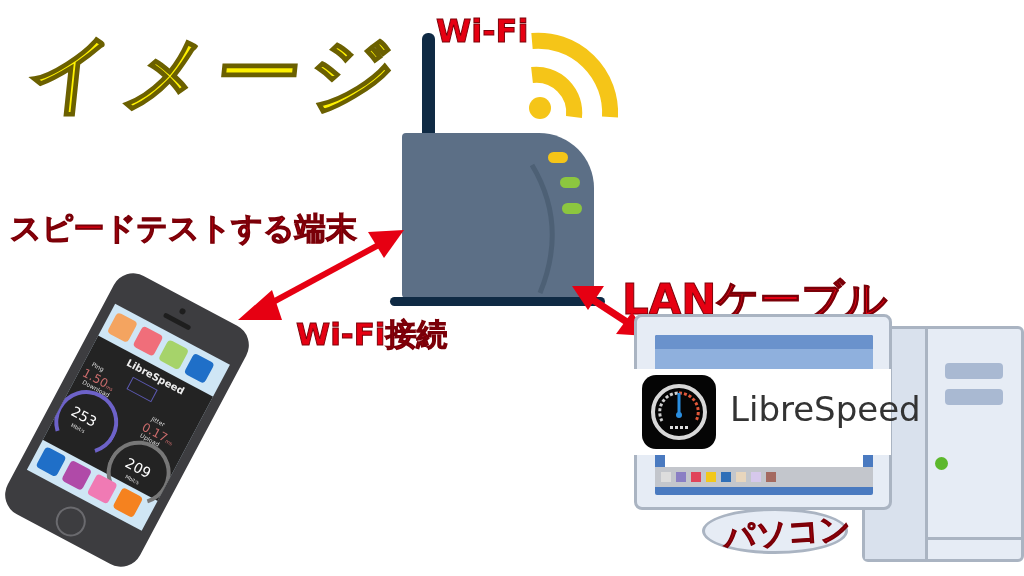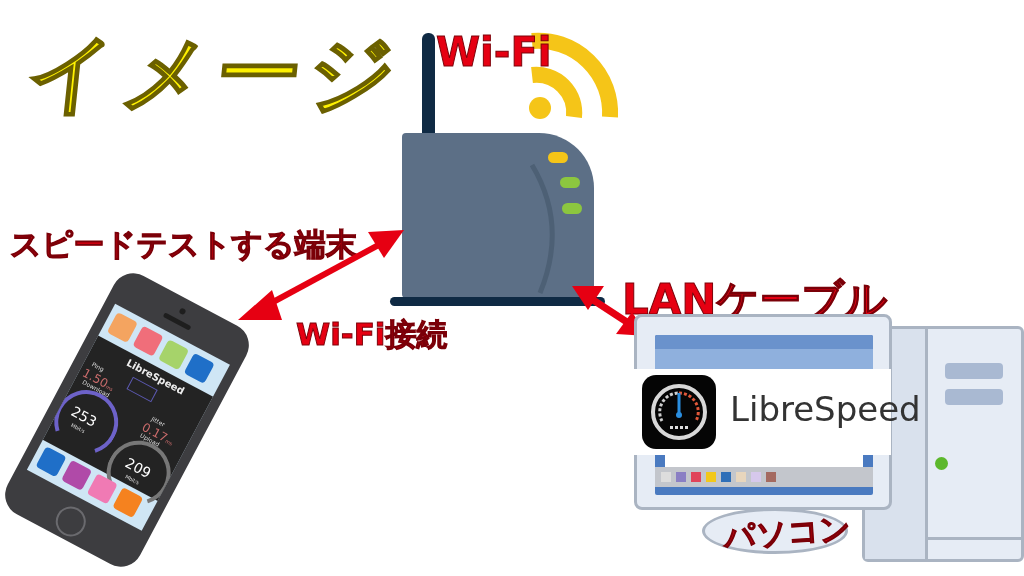--- a/index.html
+++ b/index.html
@@ -29,23 +29,23 @@
   <svg width="230" height="285" style="left:0; top:0;">
     <path d="M 142 140 Q 178 200 150 268" stroke="#4d6075" stroke-width="5" fill="none"></path>
   </svg>
   <div style="position:absolute; left:158px; top:127px; width:20px; height:11px; background:#f5c518; border-radius:6px;"></div>
   <div style="position:absolute; left:170px; top:152px; width:20px; height:11px; background:#8cc63f; border-radius:6px;"></div>
   <div style="position:absolute; left:172px; top:178px; width:20px; height:11px; background:#8cc63f; border-radius:6px;"></div>
 
   <div style="position:absolute; left:0px; top:272px; width:215px; height:9px; background:#0f2a44; border-radius:5px;"></div>
 </div>
 
-<div class="abs red-label" style="left:436px; top:29px; font-size:40px;">Wi-Fi</div>
+<div class="abs red-label" style="left:436px; top:12px; font-size:32px;">Wi-Fi</div>
 
-<div class="abs red-label" style="left:10px; top:224px; font-size:31px;">スピードテストする端末</div>
+<div class="abs red-label" style="left:10px; top:208px; font-size:31px;">スピードテストする端末</div>
 
 <div class="abs red-label" style="left:296px; top:314px; font-size:31px;">Wi-Fi接続</div>
 
 <div class="abs red-label" style="left:622px; top:272px; font-size:42px;">LANケーブル</div>
 
 <svg width="1024" height="576" style="left:0; top:0; pointer-events:none;">
   <line x1="262" y1="308" x2="386" y2="241" stroke="#e60012" stroke-width="6"></line>
   <polygon points="238,320 272,290 282,320" fill="#e60012"></polygon>
   <polygon points="404,230 368,232 384,258" fill="#e60012"></polygon>
 </svg>

